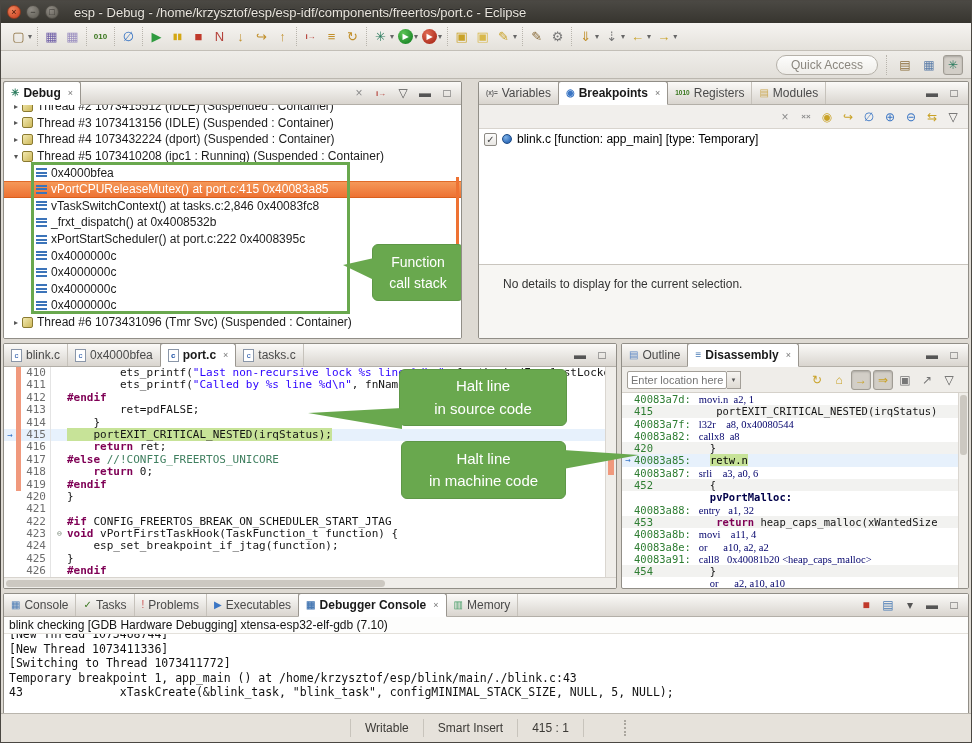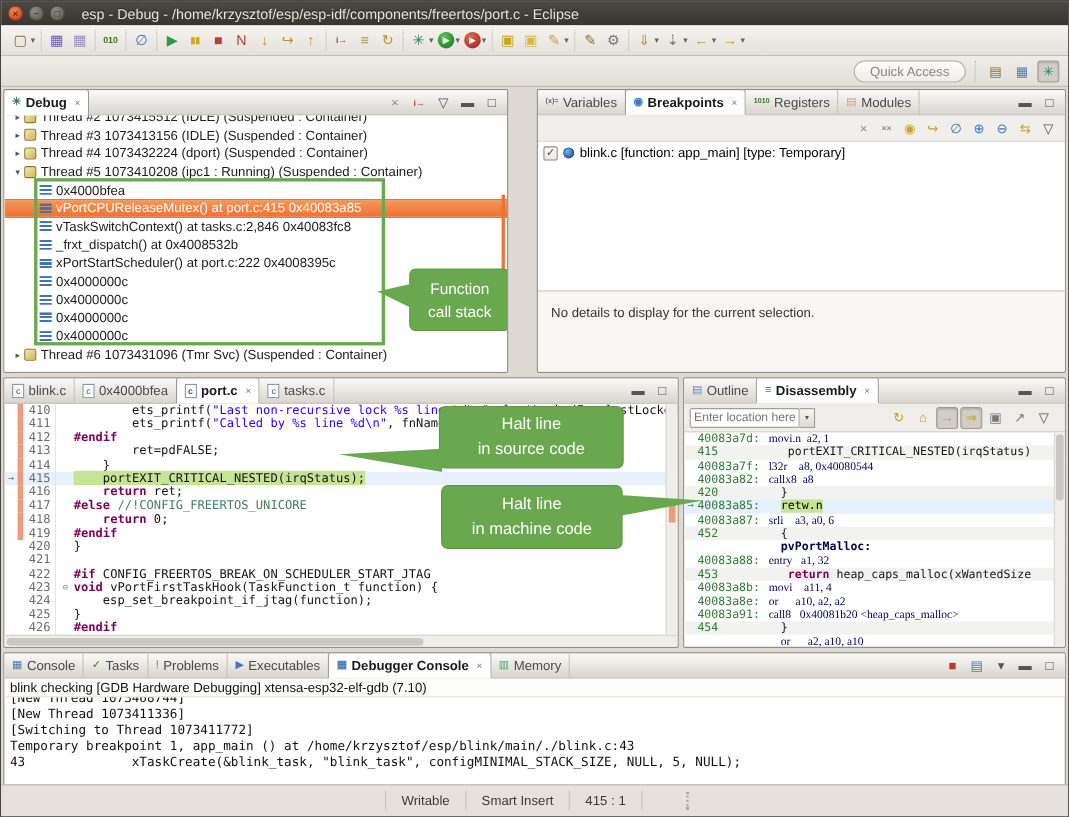--- a/index.html
+++ b/index.html
@@ -40,21 +40,21 @@
   .pbtn { width:20px; height:20px; display:inline-flex; align-items:center; justify-content:center;
           font-size:12px; color:#666; border-radius:3px; border:1px solid transparent; }
   .pbtn.pressed { background:#d2cec7; border:1px solid #a09c94; box-shadow:inset 0 1px 2px rgba(0,0,0,.2); }
   .pbtn.sm { font-size:8px; font-weight:bold; }
 
   
   #main { position:absolute; top:78px; left:0; right:0; bottom:29px; background:#dedad3; }
   .panel { position:absolute; background:#fff; border:1px solid #918e87; border-radius:2px;
            display:flex; flex-direction:column; overflow:hidden; }
   #debug-panel   { left:2px;  top:2px;   width:459px; height:258px; }
-  #vars-panel    { left:487px; top:2px;  right:2px;  height:258px; }
+  #vars-panel    { left:477px; top:2px;  right:2px;  height:258px; }
   #editor-panel  { left:2px;  top:264px; width:614px; height:246px; }
   #disasm-panel  { left:620px; top:264px; right:2px; height:246px; }
   #console-panel { left:2px;  top:514px; right:2px;  height:122px; }
 
   .tabbar { height:23px; min-height:23px; background:linear-gradient(#fbfaf8,#d9d5cf);
             border-bottom:1px solid #b3afa8; display:flex; align-items:stretch; }
   .tab { display:flex; align-items:center; gap:4px; padding:0 7px; font-size:12px; color:#4a4a4a;
          border-right:1px solid #c6c2bb; white-space:nowrap; }
   .tab.active { background:#fff; color:#1a1a1a; font-weight:bold; border:1px solid #9a968f;
                 border-bottom:1px solid #fff; margin:-1px 0 -1px -1px; border-radius:3px 3px 0 0; }
@@ -99,21 +99,21 @@
   .bp-toolbar { height:24px; min-height:24px; background:#f1efec; border-bottom:1px solid #d8d4ce;
                 display:flex; align-items:center; justify-content:flex-end; gap:3px; padding:0 6px; }
   .bp-toolbar .pbtn { width:18px; height:18px; }
   #bp-content { flex:1; background:#fff; font-size:12px; }
   .bp-row { display:flex; align-items:center; gap:5px; padding:3px 5px; }
   .bp-check { width:13px; height:13px; border:1px solid #8d8a84; border-radius:2px;
               background:linear-gradient(#fdfdfd,#e8e6e2); font-size:10px; color:#444;
               display:flex; align-items:center; justify-content:center; }
   .bp-dot { width:10px; height:10px; border-radius:50%; background:radial-gradient(circle at 35% 30%,#7fb2e8,#2d6ab8 75%); border:1px solid #1d4a85; }
   #bp-details { height:74px; min-height:74px; border-top:1px solid #c9c5be; background:#f7f6f3;
-                font-size:12px; color:#333; padding:12px 12px; }
+                font-size:12px; color:#333; padding:12px 24px; }
 
   
   #editor-content { flex:1; overflow:hidden; position:relative;
                     font-family:"DejaVu Sans Mono","Liberation Mono",monospace; font-size:11px; }
   .eline { display:flex; height:12.4px; line-height:12.4px; white-space:nowrap; }
   .emark { width:12px; min-width:12px; font-size:9px; color:#3876c8; text-align:center; line-height:12px; }
   .echg { width:5px; min-width:5px; }
   .echg.on { background:#f0997d; }
   .elnum { width:30px; min-width:30px; text-align:right; padding-right:4px; color:#6d6d6d;
            border-right:1px solid #e4e4e4; margin-right:6px; }

